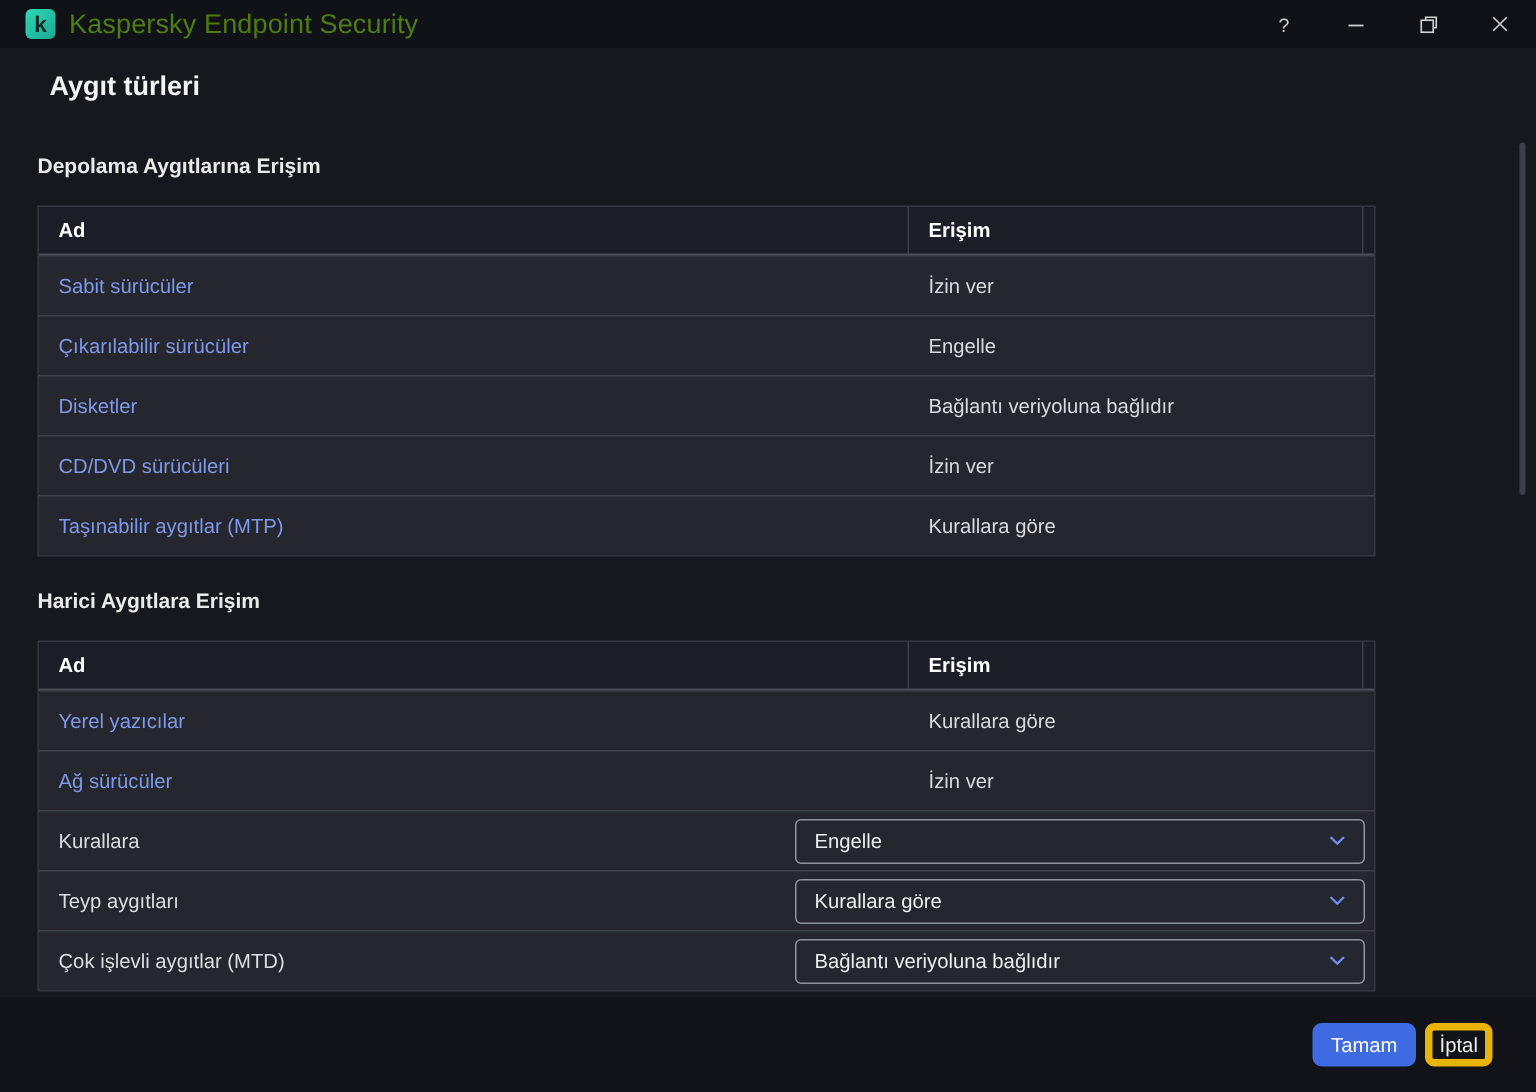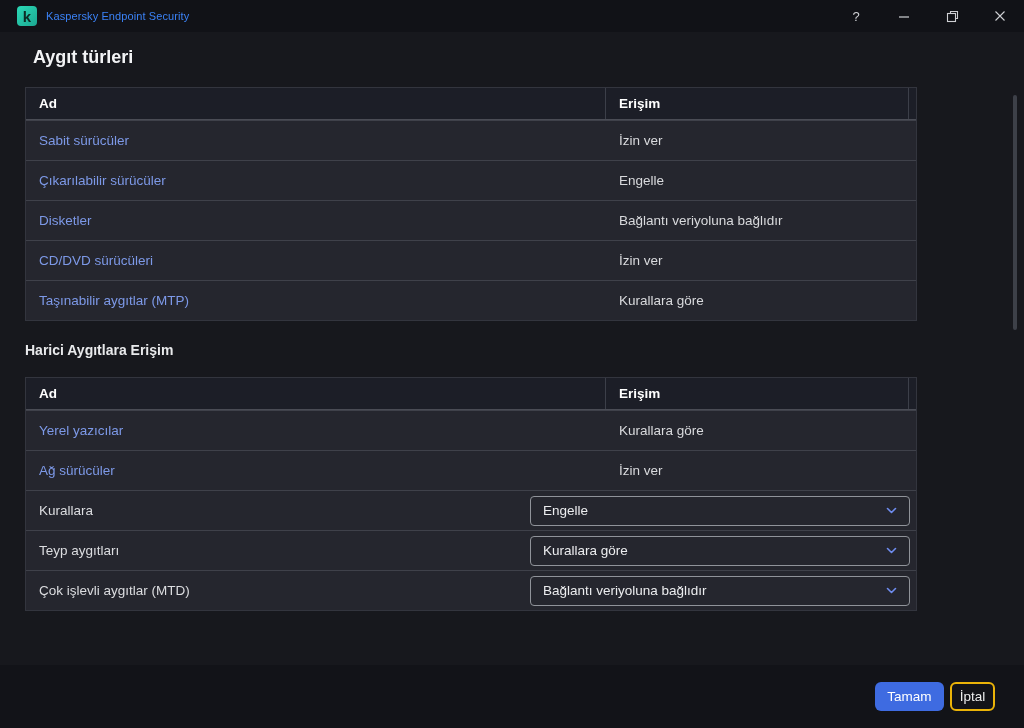--- a/index.html
+++ b/index.html
@@ -22,22 +22,22 @@
     width: 20px; height: 20px;
     margin-left: 17px;
     border-radius: 4px;
     background: linear-gradient(135deg, #2bd9b6 0%, #1ca892 100%);
     display: flex; align-items: center; justify-content: center;
     font-weight: bold; font-size: 15px; color: #0e2a24;
     line-height: 1;
   }
   .app-title {
     margin-left: 9px;
-    font-size: 11px;
-    color: #3b82f6;
+    font-size: 18px;
+    color: #4d7c0f;
     letter-spacing: .1px;
   }
   .controls { margin-left: auto; display: flex; height: 32px; }
   .ctrl {
     width: 48px; height: 32px;
     display: flex; align-items: center; justify-content: center;
     color: #cfd0d4; font-size: 13px;
     cursor: default;
   }
   .ctrl svg { display: block; }
@@ -129,21 +129,21 @@
   .btn-primary {
     width: 69px;
     background: #3e6be1;
     color: #ffffff;
     border: none;
   }
   .btn-secondary {
     width: 45px;
     background: transparent;
     color: #eceded;
-    border: 2px solid #eab308;
+    border: 5px solid #eab308;
   }
 
   
   .scroll-thumb {
     position: absolute;
     right: 7px; top: 95px;
     width: 4px; height: 235px;
     border-radius: 2px;
     background: #3d4048;
   }
@@ -175,20 +175,21 @@
       <svg width="12" height="12" viewBox="0 0 12 12">
           <path d="M1.5 1.5l9 9M10.5 1.5l-9 9" stroke="#cfd0d4" stroke-width="1.1"></path>
         </svg>
     </div>
   </div>
 </div>
 
 <div class="content">
   <div class="page-title">Aygıt türleri</div>
 
+  <div class="section-heading">Depolama Aygıtlarına Erişim</div>
   <div class="table">
     <div class="thead">
       <div class="th col-name">Ad</div>
       <div class="th col-access">Erişim</div>
       <div class="th-spacer"></div>
     </div>
     <div class="tr">
       <div class="td col-name">
           <a class="device-link">Sabit sürücüler</a>
         </div>

